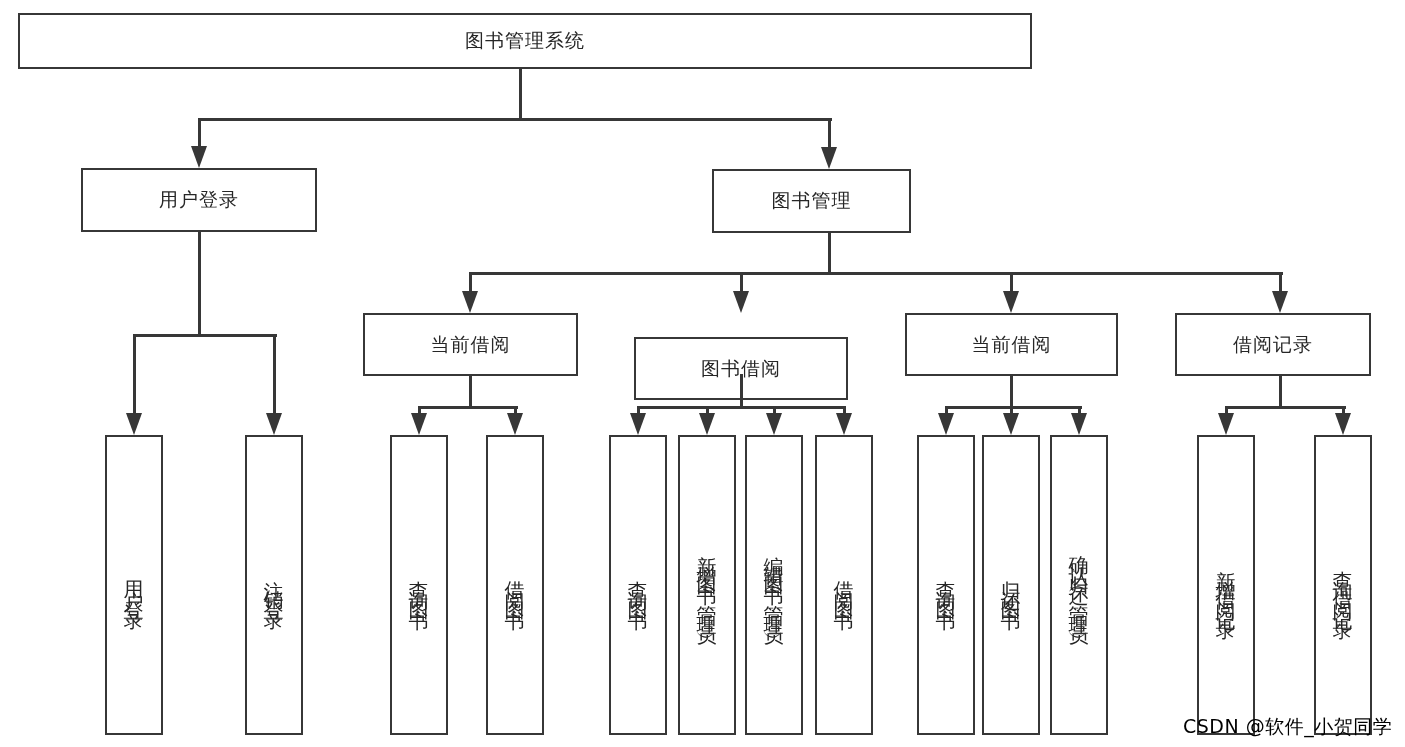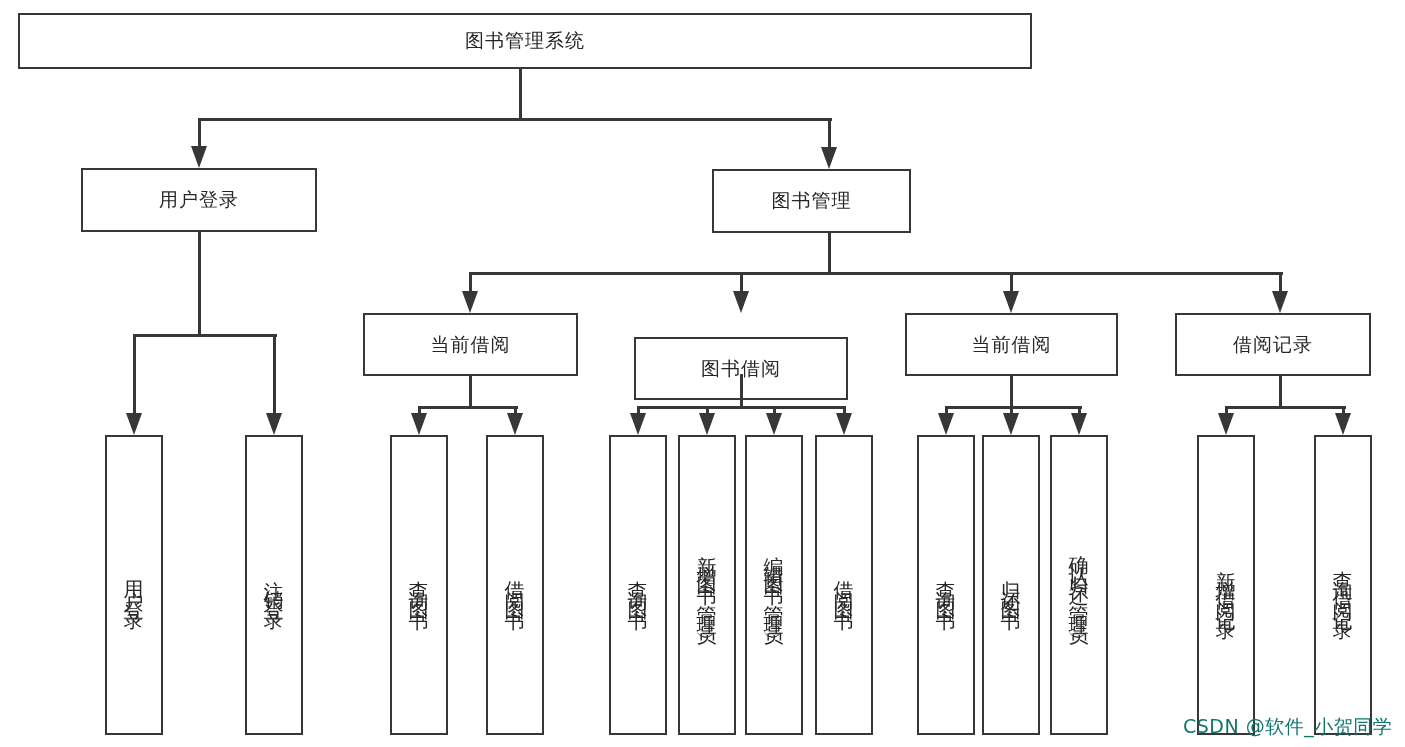--- a/index.html
+++ b/index.html
@@ -20,21 +20,21 @@
   .hl, .vl { position:absolute; background:#373737; }
   .hl { height:3px; }
   .vl { width:3px; }
   .ar {
     position:absolute; width:0; height:0;
     border-left:8px solid transparent; border-right:8px solid transparent;
     border-top:22px solid #373737;
   }
   .wm {
     position:absolute; left:1183px; top:714px; font-size:19px;
-    color:#0f766e; white-space:nowrap; letter-spacing:0.5px;text-align:center;
+    color:#000000; white-space:nowrap; letter-spacing:0.5px;text-align:center;
   }
 </style>
 </head>
 <body>
 
 <div class="canvas">
 
   <div class="box" style="left:18px;top:13px;width:1014px;height:56px;">图书管理系统</div>
 
   <div class="vl" style="left:519px;top:68px;height:52px;"></div>

